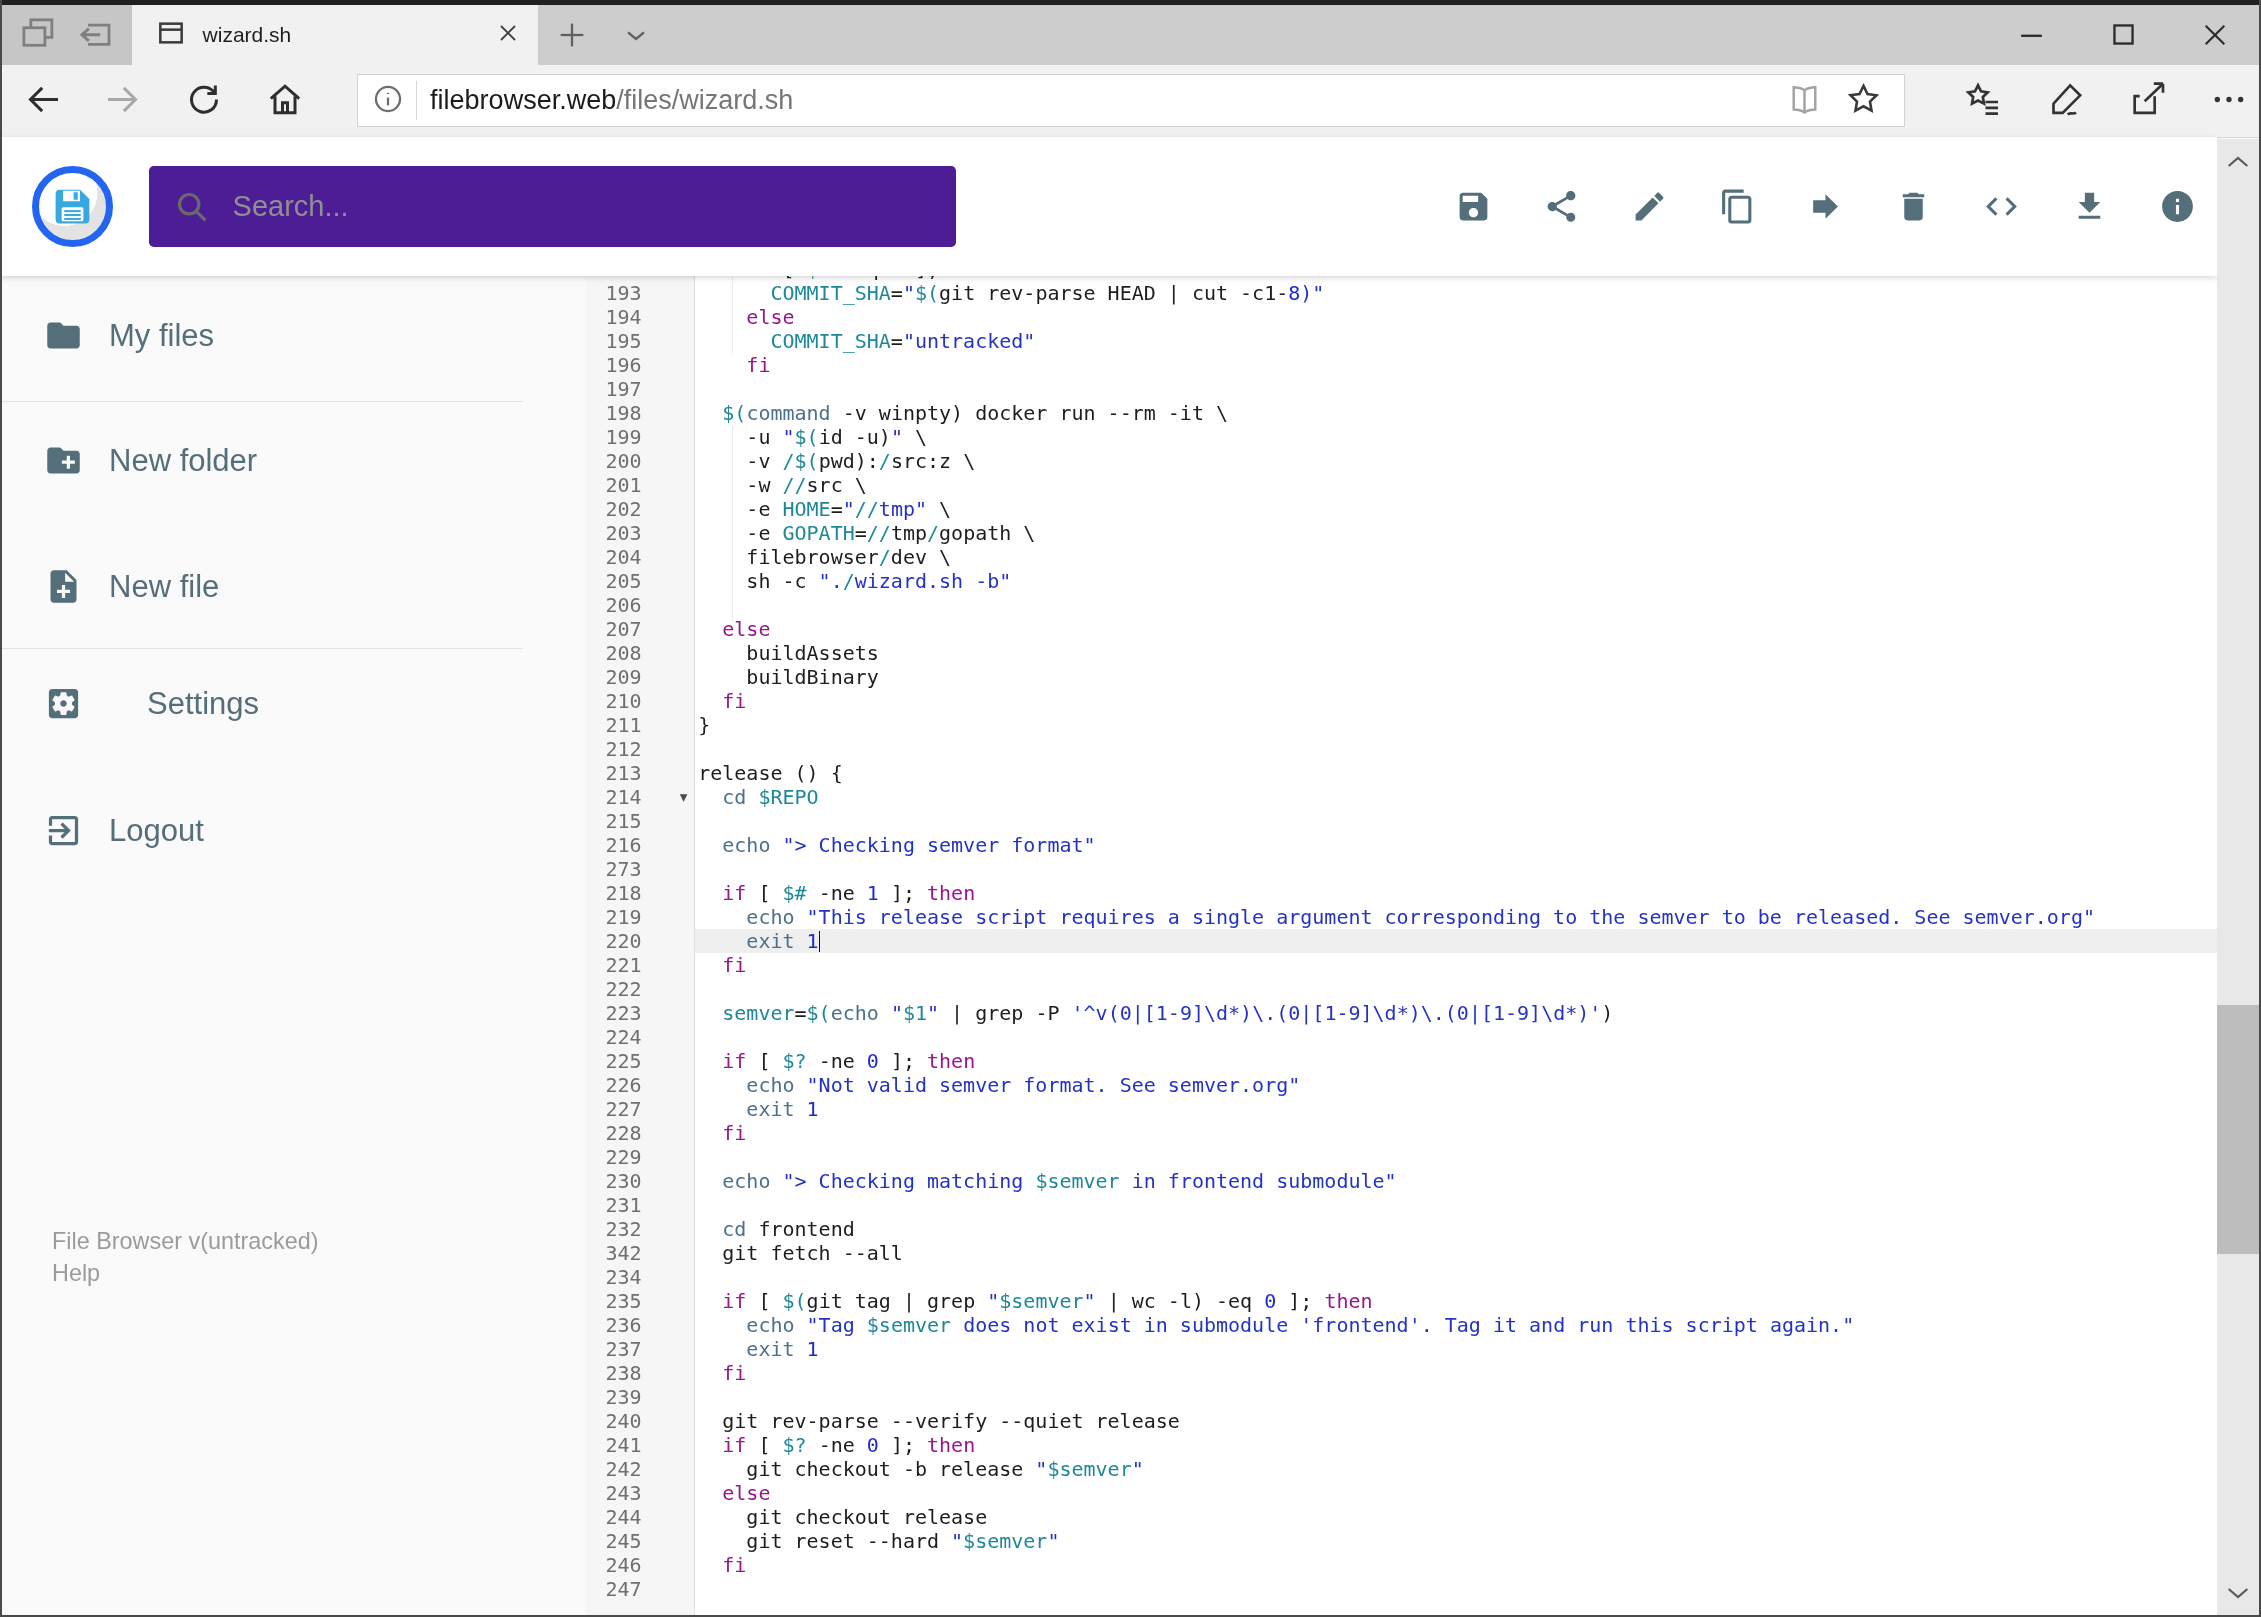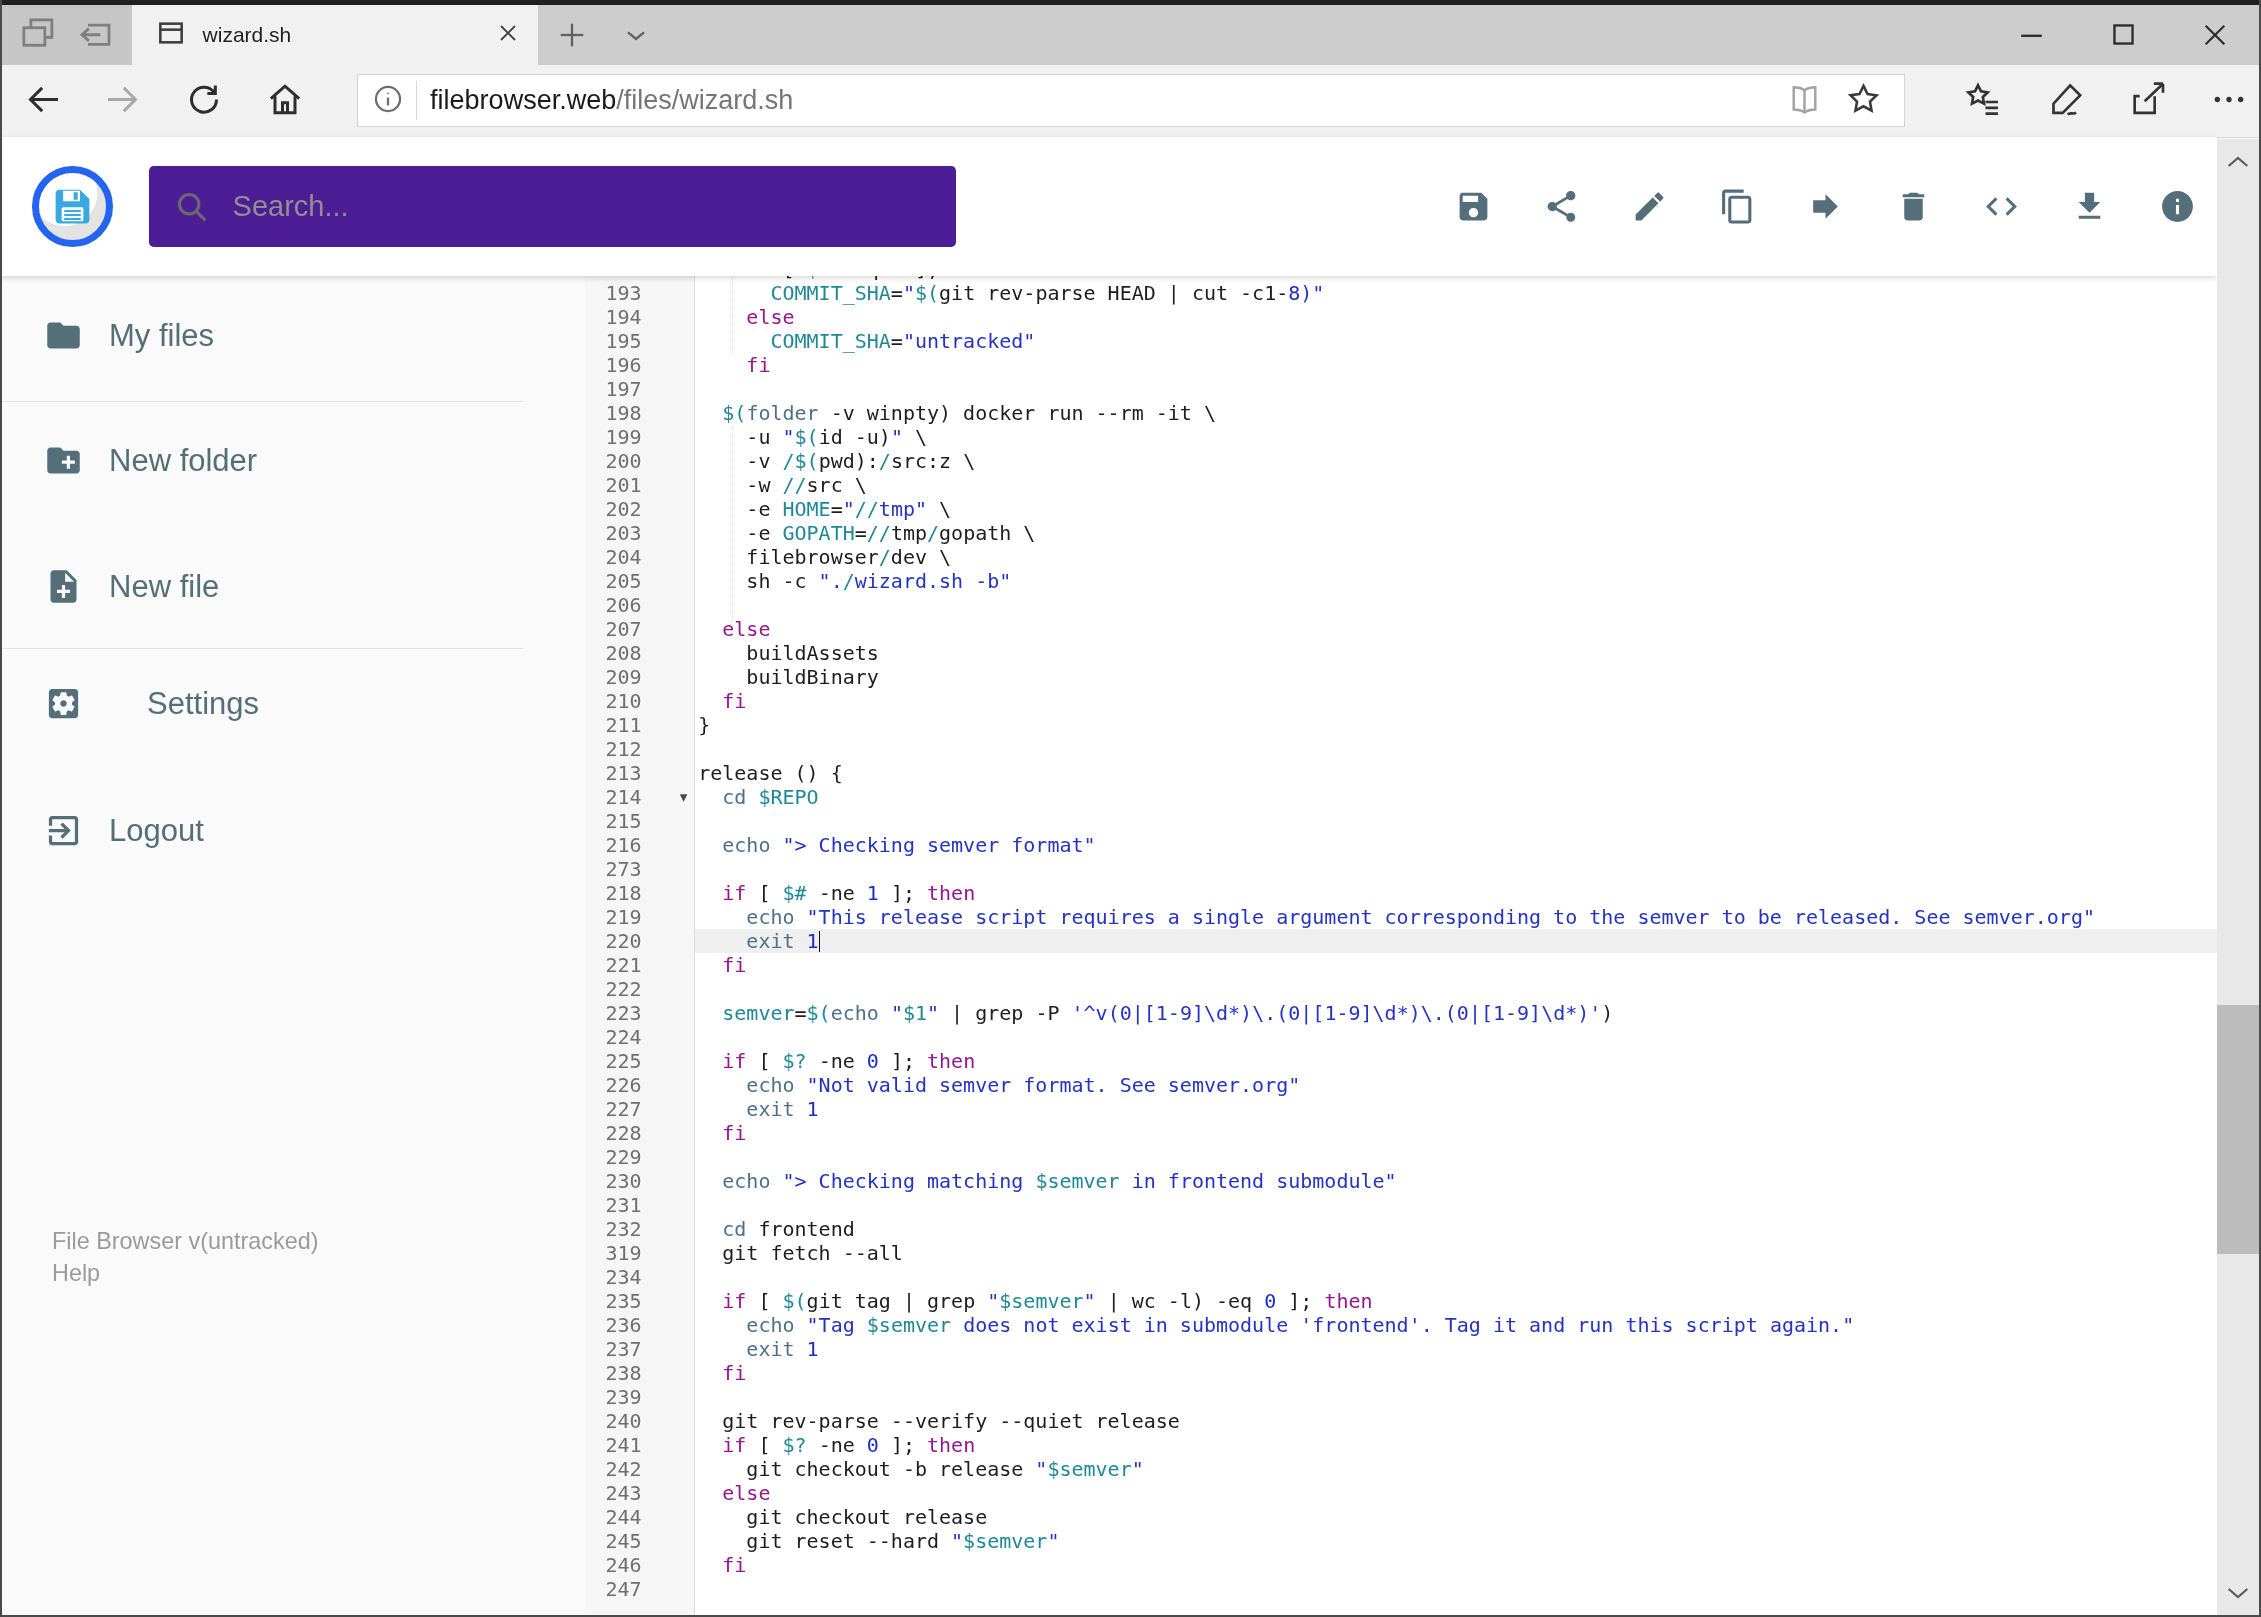--- a/index.html
+++ b/index.html
@@ -363,21 +363,21 @@
           <div class="gut-row">223</div>
           <div class="gut-row">224</div>
           <div class="gut-row">225</div>
           <div class="gut-row">226</div>
           <div class="gut-row">227</div>
           <div class="gut-row">228</div>
           <div class="gut-row">229</div>
           <div class="gut-row">230</div>
           <div class="gut-row">231</div>
           <div class="gut-row">232</div>
-          <div class="gut-row">319</div>
+          <div class="gut-row">342</div>
           <div class="gut-row">234</div>
           <div class="gut-row">235</div>
           <div class="gut-row">236</div>
           <div class="gut-row">237</div>
           <div class="gut-row">238</div>
           <div class="gut-row">239</div>
           <div class="gut-row">240</div>
           <div class="gut-row">241</div>
           <div class="gut-row">242</div>
           <div class="gut-row">243</div>
@@ -390,21 +390,21 @@
     <div id="code-area">
       <div id="code-inner">
         <div class="indent-guide" style="top:0;height:97px;"></div>
         <div class="indent-guide" style="top:170px;height:194px;"></div>
       <div class="code-row"><span class="tk-t">    </span><span class="tk-k">if</span><span class="tk-t"> [ </span><span class="tk-v">$?</span><span class="tk-t"> -eq </span><span class="tk-n">0</span><span class="tk-t"> ]; </span><span class="tk-k">then</span></div>
           <div class="code-row"><span class="tk-t">      </span><span class="tk-v">COMMIT_SHA</span><span class="tk-t">=</span><span class="tk-s">"</span><span class="tk-v">$(</span><span class="tk-t">git rev-parse HEAD | cut -c1-</span><span class="tk-n">8</span><span class="tk-s">)"</span></div>
           <div class="code-row"><span class="tk-t">    </span><span class="tk-k">else</span></div>
           <div class="code-row"><span class="tk-t">      </span><span class="tk-v">COMMIT_SHA</span><span class="tk-t">=</span><span class="tk-s">"untracked"</span></div>
           <div class="code-row"><span class="tk-t">    </span><span class="tk-k">fi</span></div>
           <div class="code-row"></div>
-          <div class="code-row"><span class="tk-t">  </span><span class="tk-v">$(</span><span class="tk-b">folder</span><span class="tk-t"> -v winpty) docker run --rm -it \</span></div>
+          <div class="code-row"><span class="tk-t">  </span><span class="tk-v">$(</span><span class="tk-b">command</span><span class="tk-t"> -v winpty) docker run --rm -it \</span></div>
           <div class="code-row"><span class="tk-t">    -u </span><span class="tk-s">"</span><span class="tk-v">$(</span><span class="tk-t">id -u)</span><span class="tk-s">"</span><span class="tk-t"> \</span></div>
           <div class="code-row"><span class="tk-t">    -v </span><span class="tk-sl">/</span><span class="tk-v">$(</span><span class="tk-t">pwd):</span><span class="tk-sl">/</span><span class="tk-t">src:z \</span></div>
           <div class="code-row"><span class="tk-t">    -w </span><span class="tk-sl">//</span><span class="tk-t">src \</span></div>
           <div class="code-row"><span class="tk-t">    -e </span><span class="tk-v">HOME</span><span class="tk-t">=</span><span class="tk-s">"</span><span class="tk-sl">//</span><span class="tk-s">tmp"</span><span class="tk-t"> \</span></div>
           <div class="code-row"><span class="tk-t">    -e </span><span class="tk-v">GOPATH</span><span class="tk-t">=</span><span class="tk-sl">//</span><span class="tk-t">tmp</span><span class="tk-sl">/</span><span class="tk-t">gopath \</span></div>
           <div class="code-row"><span class="tk-t">    filebrowser</span><span class="tk-sl">/</span><span class="tk-t">dev \</span></div>
           <div class="code-row"><span class="tk-t">    sh -c </span><span class="tk-s">".</span><span class="tk-sl">/</span><span class="tk-s">wizard.sh -b"</span></div>
           <div class="code-row"></div>
           <div class="code-row"><span class="tk-t">  </span><span class="tk-k">else</span></div>
           <div class="code-row"><span class="tk-t">    buildAssets</span></div>

